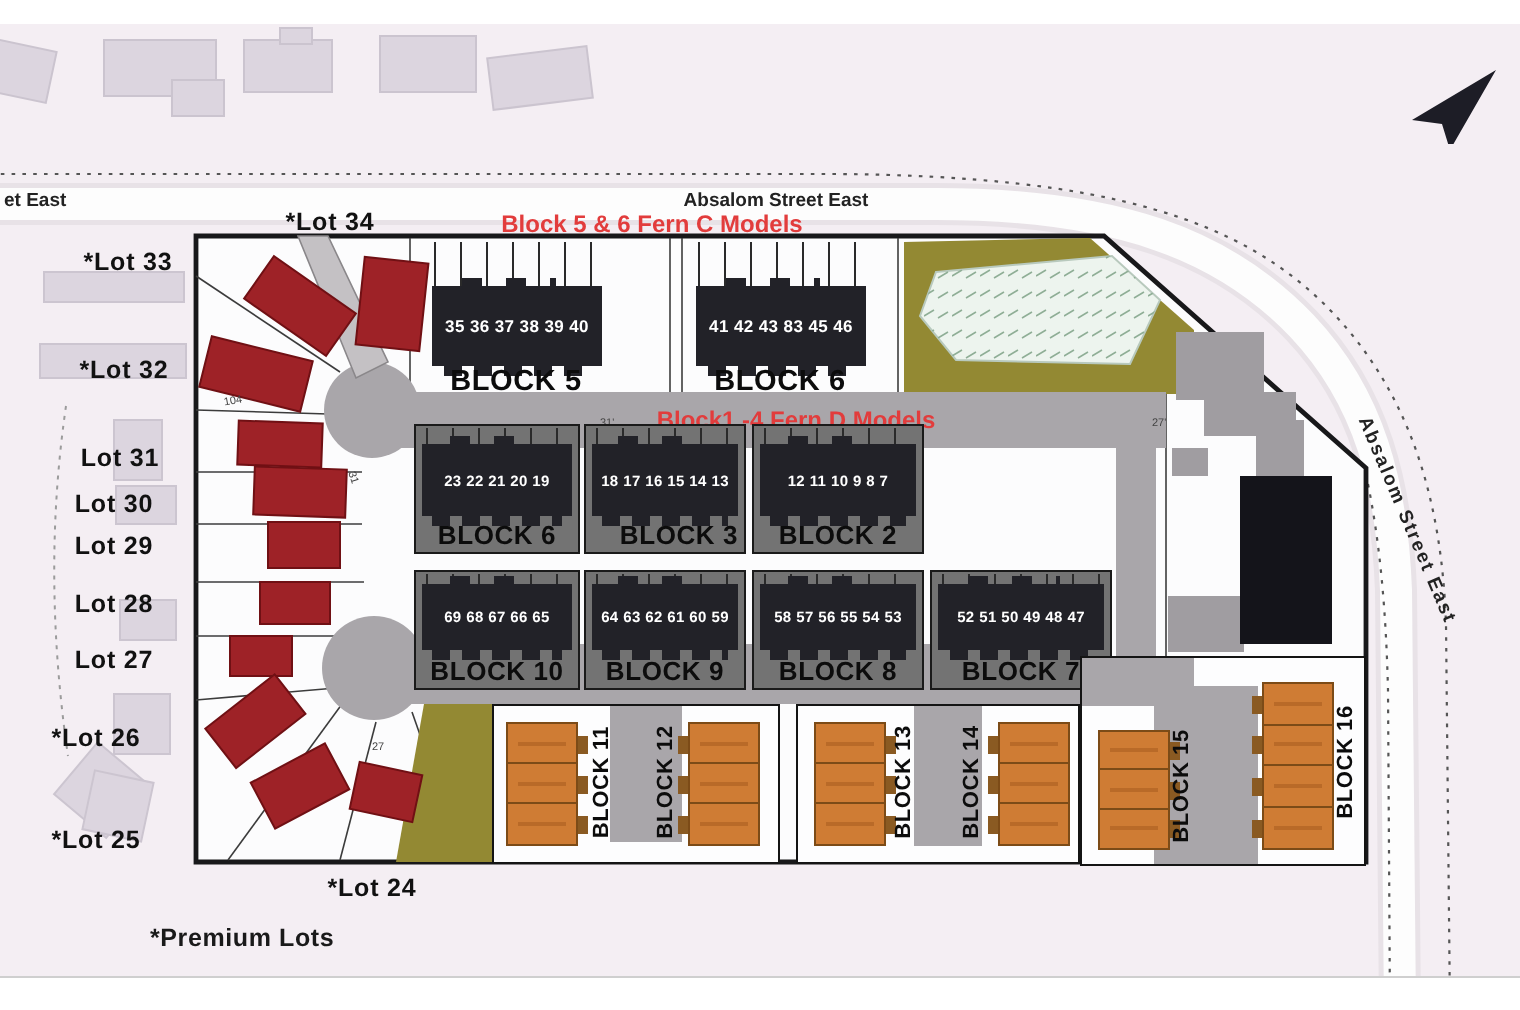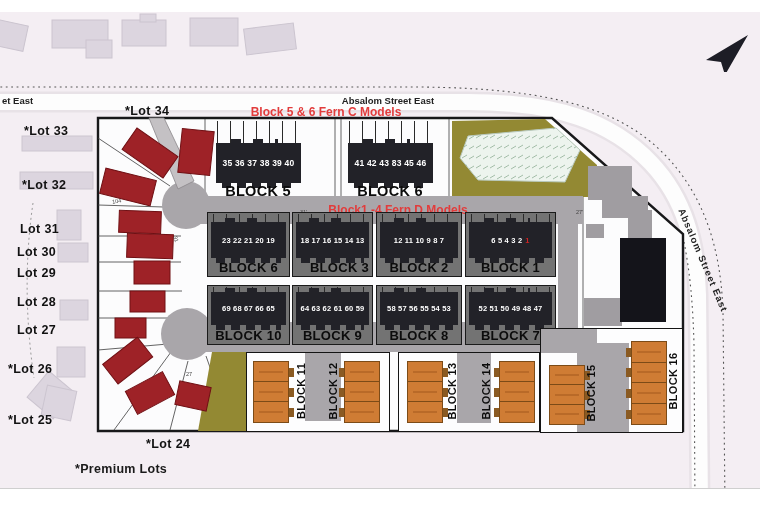--- a/index.html
+++ b/index.html
@@ -1,20 +1,20 @@
 <!DOCTYPE html>
 <html><head>
 <meta charset="utf-8">
 <style>
   html,body{margin:0;padding:0;}
   .stage{position:relative;width:760px;height:505px;background:#f4eef3;overflow:hidden;
          font-family:"Liberation Sans",sans-serif;}
   .abs{position:absolute;}
   .band{background:#ffffff;}
-  .lot-label{font-weight:bold;font-size:12.5px;color:#111;letter-spacing:.4px;white-space:nowrap;}
+  .lot-label{font-weight:bold;font-size:12.5px;color:#111;text-align:center;letter-spacing:.4px;white-space:nowrap;}
   .street-label{font-weight:600;font-size:9.5px;color:#222;white-space:nowrap;}
   .annotation{font-weight:bold;font-size:12px;color:#e23c3c;text-align:center;white-space:nowrap;}
   .note{font-weight:600;font-size:12.5px;color:#1a1a1a;letter-spacing:.3px;}
   .cell{position:absolute;background:#737373;border:1.3px solid #1a1a1a;box-sizing:border-box;}
   .panel{position:absolute;background:#fdfdfe;border:1.5px solid #141414;box-sizing:border-box;overflow:hidden;}
   .ticks{position:absolute;background:repeating-linear-gradient(90deg,#2a2a2a 0 1px,transparent 1px 13px);}
   .bld-black{position:absolute;background:#222228;color:#fff;display:flex;align-items:center;justify-content:center;
              font-weight:bold;font-size:7.5px;letter-spacing:.2px;white-space:nowrap;}
   .bld-black::after{content:"";position:absolute;bottom:-5px;left:7%;width:86%;height:5px;
              background:repeating-linear-gradient(90deg,#222228 0 9px,transparent 9px 15px);}
@@ -202,28 +202,20 @@
     </div>
     <div class="block-label" style="left:14px;right:0;bottom:1px">BLOCK 3</div>
   </div>
   <div class="cell" style="left:376px;top:212px;width:86px;height:65px">
     <div class="ticks" style="left:5px;right:5px;top:1px;height:8px"></div>
     <div class="bld-black" style="left:3px;right:3px;top:9px;height:36px">
       <span>12 11 10 9 8 7</span>
     </div>
     <div class="block-label" style="left:0;right:0;bottom:1px">BLOCK 2</div>
   </div>
-  <div class="cell" style="left:465px;top:212px;width:91px;height:65px">
-    <div class="ticks" style="left:5px;right:5px;top:1px;height:8px"></div>
-    <div class="bld-black" style="left:3px;right:3px;top:9px;height:36px">
-      <span>6 5 4 3 2</span>
-      <span class="red-unit">1</span>
-    </div>
-    <div class="block-label" style="left:0;right:0;bottom:1px">BLOCK 1</div>
-  </div>
 
   <div class="cell" style="left:207px;top:285px;width:83px;height:60px">
     <div class="ticks" style="left:5px;right:5px;top:1px;height:5px"></div>
     <div class="bld-black" style="left:3px;right:3px;top:6px;height:33px">
       <span>69 68 67 66 65</span>
     </div>
     <div class="block-label" style="left:0;right:0;bottom:1px">BLOCK 10</div>
   </div>
   <div class="cell" style="left:292px;top:285px;width:81px;height:60px">
     <div class="ticks" style="left:5px;right:5px;top:1px;height:5px"></div>

